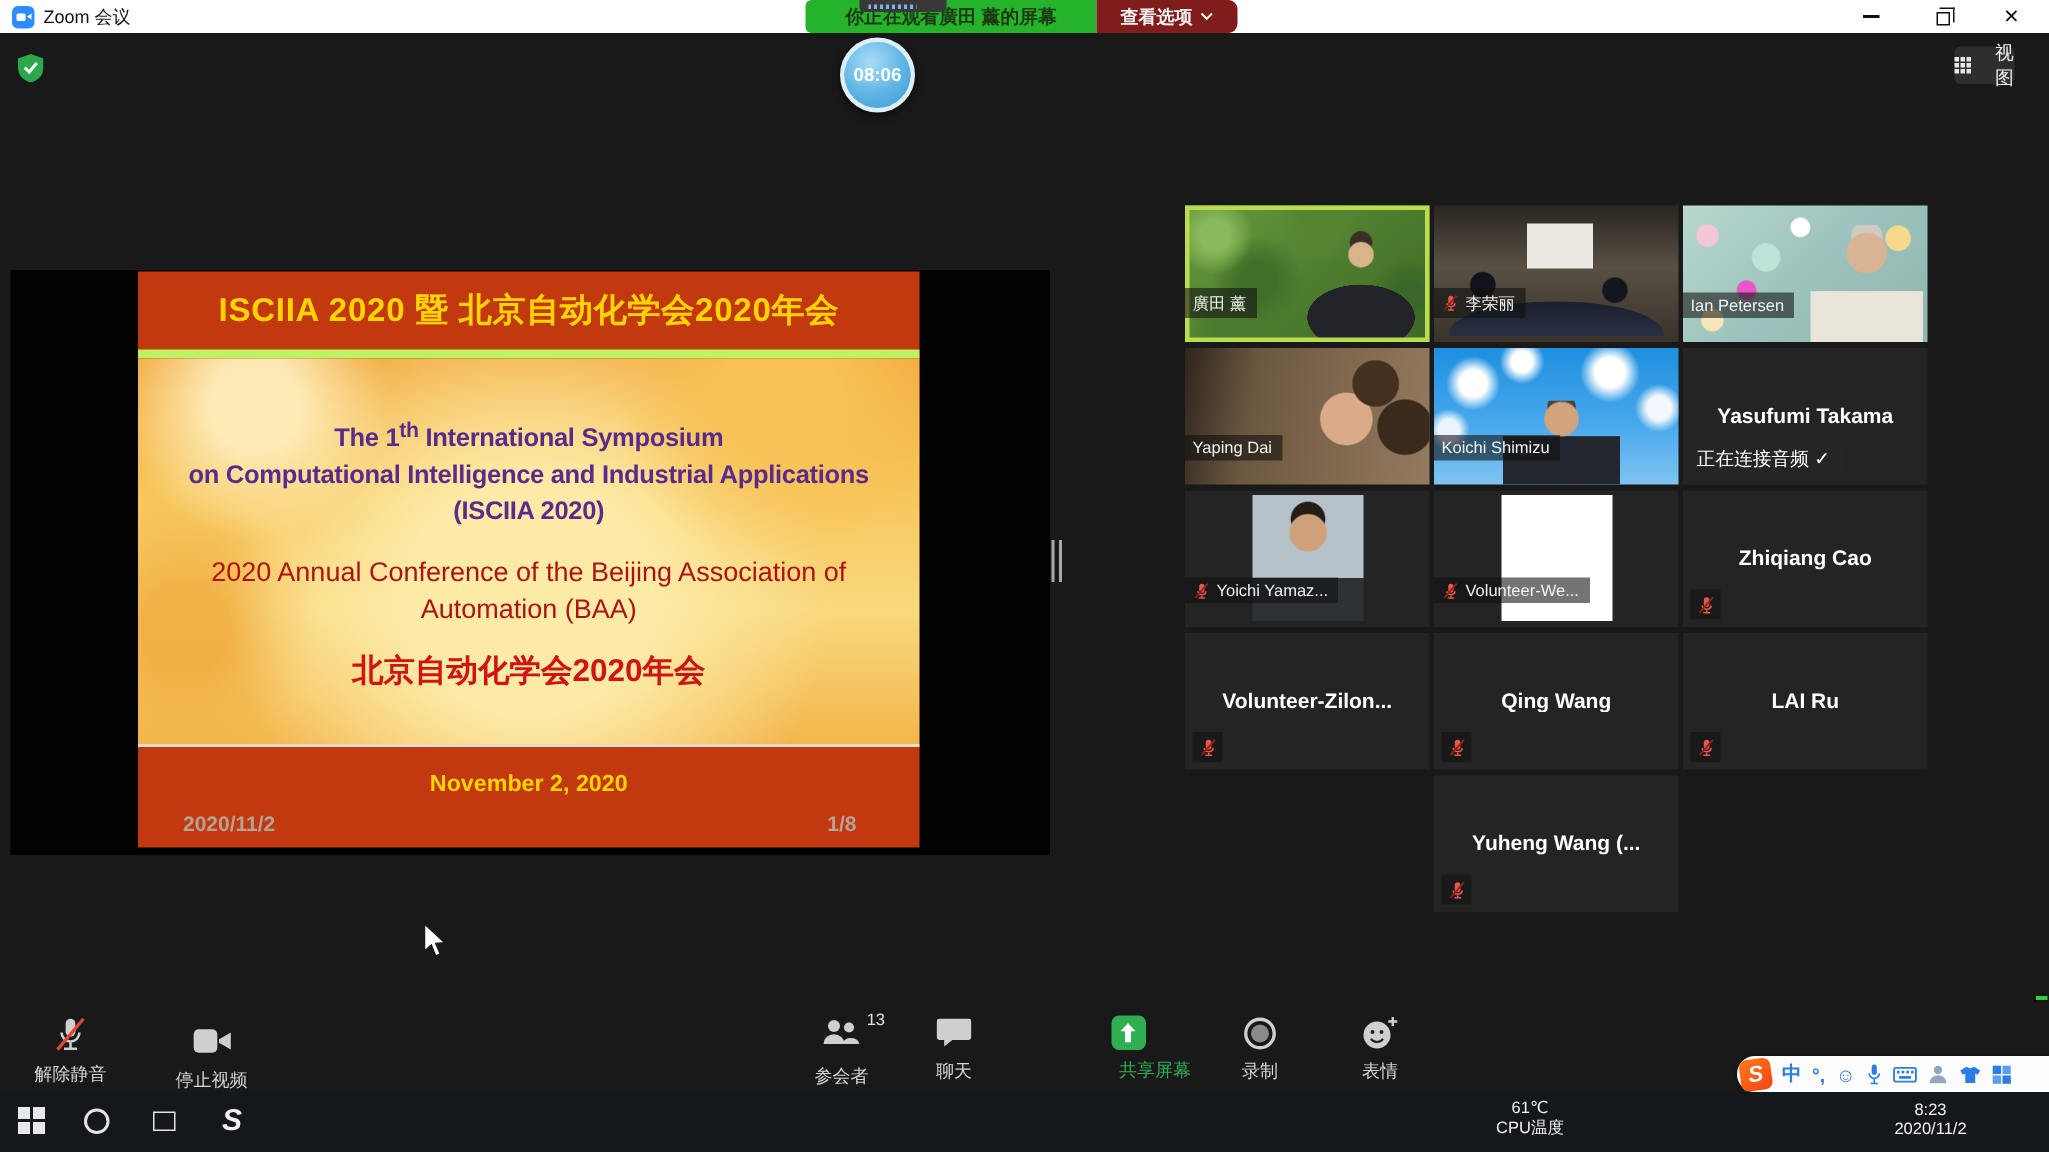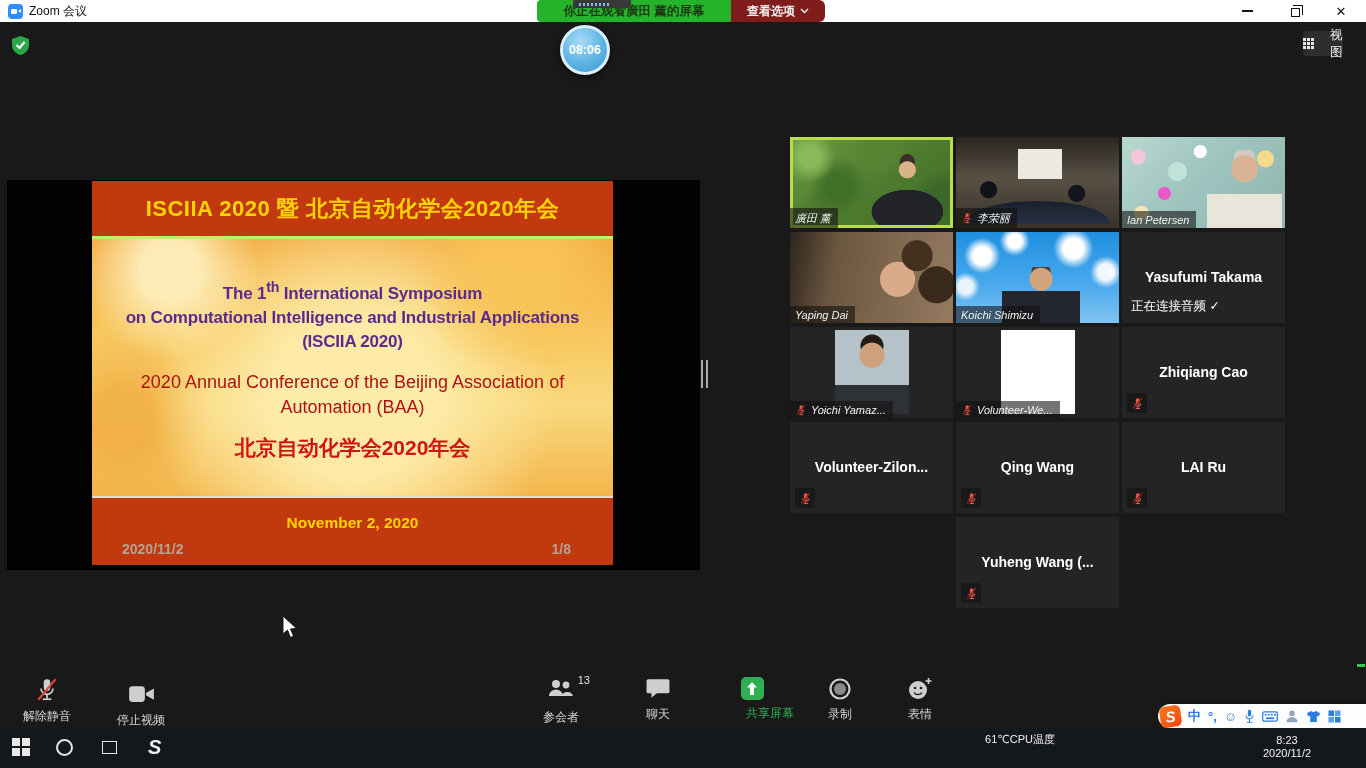--- a/index.html
+++ b/index.html
@@ -38,21 +38,21 @@
     border:3px solid #ddeffa; box-shadow:0 2px 6px rgba(0,0,0,.6);
     display:flex; align-items:center; justify-content:center; color:#fff; font-size:12.5px; font-weight:bold; z-index:5; }
   .viewbtn { position:absolute; left:1303px; top:31px; width:40px; height:25px; background:#2e2e2e; border-radius:4px;
     display:flex; align-items:center; justify-content:center; gap:16px; color:#f0f0f0; font-size:12.5px; z-index:5; }
   .gridglyph { display:grid; grid-template-columns:repeat(3,3px); grid-auto-rows:3px; gap:1px; }
   .gridglyph span { background:#e8e8e8; }
 
   
   .shared { position:absolute; left:7px; top:180px; width:693px; height:390px; background:#020202; }
   .slide { position:absolute; left:85px; top:1px; width:521px; height:388px; }
-  .slide-header { height:58px; background:#c3390f; border-bottom:3px solid #bef264;
+  .slide-header { height:58px; background:#c3390f; border-bottom:6px solid #bef264;
     display:flex; align-items:center; justify-content:center;
     color:#ffd400; font-size:22px; font-weight:bold; letter-spacing:.5px; }
   .slide-body { height:257px; position:relative; text-align:center;
     background:
       radial-gradient(circle at 15% 12%, rgba(255,244,200,.85) 0 30px, transparent 90px),
       radial-gradient(circle at 82% 10%, rgba(248,196,88,.9) 0 40px, transparent 110px),
       radial-gradient(circle at 50% 62%, rgba(253,236,170,.95) 0 80px, transparent 200px),
       radial-gradient(circle at 6% 70%, rgba(240,170,60,.8) 0 30px, transparent 90px),
       linear-gradient(180deg,#f2a93e 0%,#f7c65c 35%,#f9d97e 65%,#f3b64c 100%); }
   .purple { color:#5a2a8c; font-weight:bold; font-size:17px; letter-spacing:-.2px; line-height:24px; }
@@ -65,22 +65,22 @@
   .foot-date { position:absolute; left:30px; bottom:8px; color:#b5a396; font-weight:bold; font-size:14px; }
   .foot-page { position:absolute; right:42px; bottom:8px; color:#b5a396; font-weight:bold; font-size:14px; }
   .splitter { position:absolute; left:701px; top:360px; width:8px; height:28px; display:flex; gap:3px; }
   .splitter i { width:2px; height:28px; background:#a9a9a9; }
 
   
   .pgrid { position:absolute; left:790px; top:137px; width:495px; height:471px;
     display:grid; grid-template-columns:repeat(3,163px); grid-auto-rows:91px; gap:4px 3px; background:transparent; }
   .tile { position:relative; background:#242424; overflow:hidden; }
   .tile.active { outline:3px solid #b9dd4d; outline-offset:-3px; }
-  .vlabel { position:absolute; left:0; bottom:0; max-width:95%; display:flex; align-items:center; gap:4px;
-    background:rgba(16,16,16,.58); color:#f2f2f2; font-size:11px; padding:2.5px 7px 2.5px 5px; white-space:nowrap;font-style:italic; }
+  .vlabel { position:absolute; left:0; bottom:16px; max-width:95%; display:flex; align-items:center; gap:4px;
+    background:rgba(16,16,16,.58); color:#f2f2f2; font-size:11px; padding:2.5px 7px 2.5px 5px; white-space:nowrap; }
   .cname { position:absolute; left:4%; right:4%; top:50%; transform:translateY(-58%);
     text-align:center; color:#fff; font-size:14px; font-weight:bold; white-space:nowrap; overflow:hidden; }
   .corner-mic { position:absolute; left:5px; bottom:5px; width:20px; height:20px; background:rgba(22,22,22,.7);
     display:flex; align-items:center; justify-content:center; }
   .status-label { position:absolute; left:0; bottom:5px; background:rgba(38,38,38,.88); color:#fff;
     font-size:12.5px; padding:3px 9px; white-space:nowrap; }
 
   .v-hirota { background:
     radial-gradient(circle at 72% 36%, #d9b38a 0 8px, transparent 9px),
     radial-gradient(circle at 72% 27%, #3a3028 0 7px, transparent 8px),
@@ -405,21 +405,21 @@
           <circle cx="9" cy="6" r="4" fill="#cfcfcf"></circle>
             <path d="M2 18 a7 6.5 0 0 1 14 0 Z" fill="#cfcfcf"></path>
           <circle cx="19" cy="7" r="3.4" fill="#cfcfcf"></circle>
             <path d="M14.5 18 a6 5.5 0 0 1 11.5 0 Z" fill="#cfcfcf"></path>
         </svg>
         <span class="pcount">13</span>
       </span>
       <span class="lab">参会者</span>
     </div>
 
-    <div class="tbi" style="left:633px; width:50px;">
+    <div class="tbi" style="left:611px; width:50px;">
       <svg width="24" height="24" viewBox="0 0 22 20">
         <path d="M2 2 h18 a1.5 1.5 0 0 1 1.5 1.5 v10 a1.5 1.5 0 0 1 -1.5 1.5 h-10 l-5 4 v-4 h-3 a1.5 1.5 0 0 1 -1.5 -1.5 v-10 A1.5 1.5 0 0 1 2 2 Z" fill="#cfcfcf" transform="translate(0,-1)"></path>
       </svg>
       <span class="lab">聊天</span>
     </div>
 
     <div class="tbi" style="left:723px; width:58px;">
       <span class="shareico">
         <svg width="12" height="13" viewBox="0 0 12 13">
             <path d="M6 0 L11 5.5 H8 V13 H4 V5.5 H1 Z" fill="#fff"></path>
@@ -499,21 +499,21 @@
     <div class="tk" style="left:56px; top:11px;">
         <span class="cortana"></span>
       </div>
     <div class="tk" style="left:102px; top:13px;">
         <span class="taskview"></span>
       </div>
     <div class="tk" style="left:148px; top:8px;">
         <span class="sswirl">S</span>
       </div>
 
-    <div class="tk traytxt" style="left:988px; top:5px; width:64px; flex-direction:row;">
+    <div class="tk traytxt" style="left:988px; top:5px; width:64px; flex-direction:column;">
       <span>61℃</span>
       <span>CPU温度</span>
     </div>
 
     <div class="tk traytxt" style="left:1246px; top:6px; width:82px; flex-direction:column;">
       <span>8:23</span>
       <span>2020/11/2</span>
     </div>
 
   </div>

